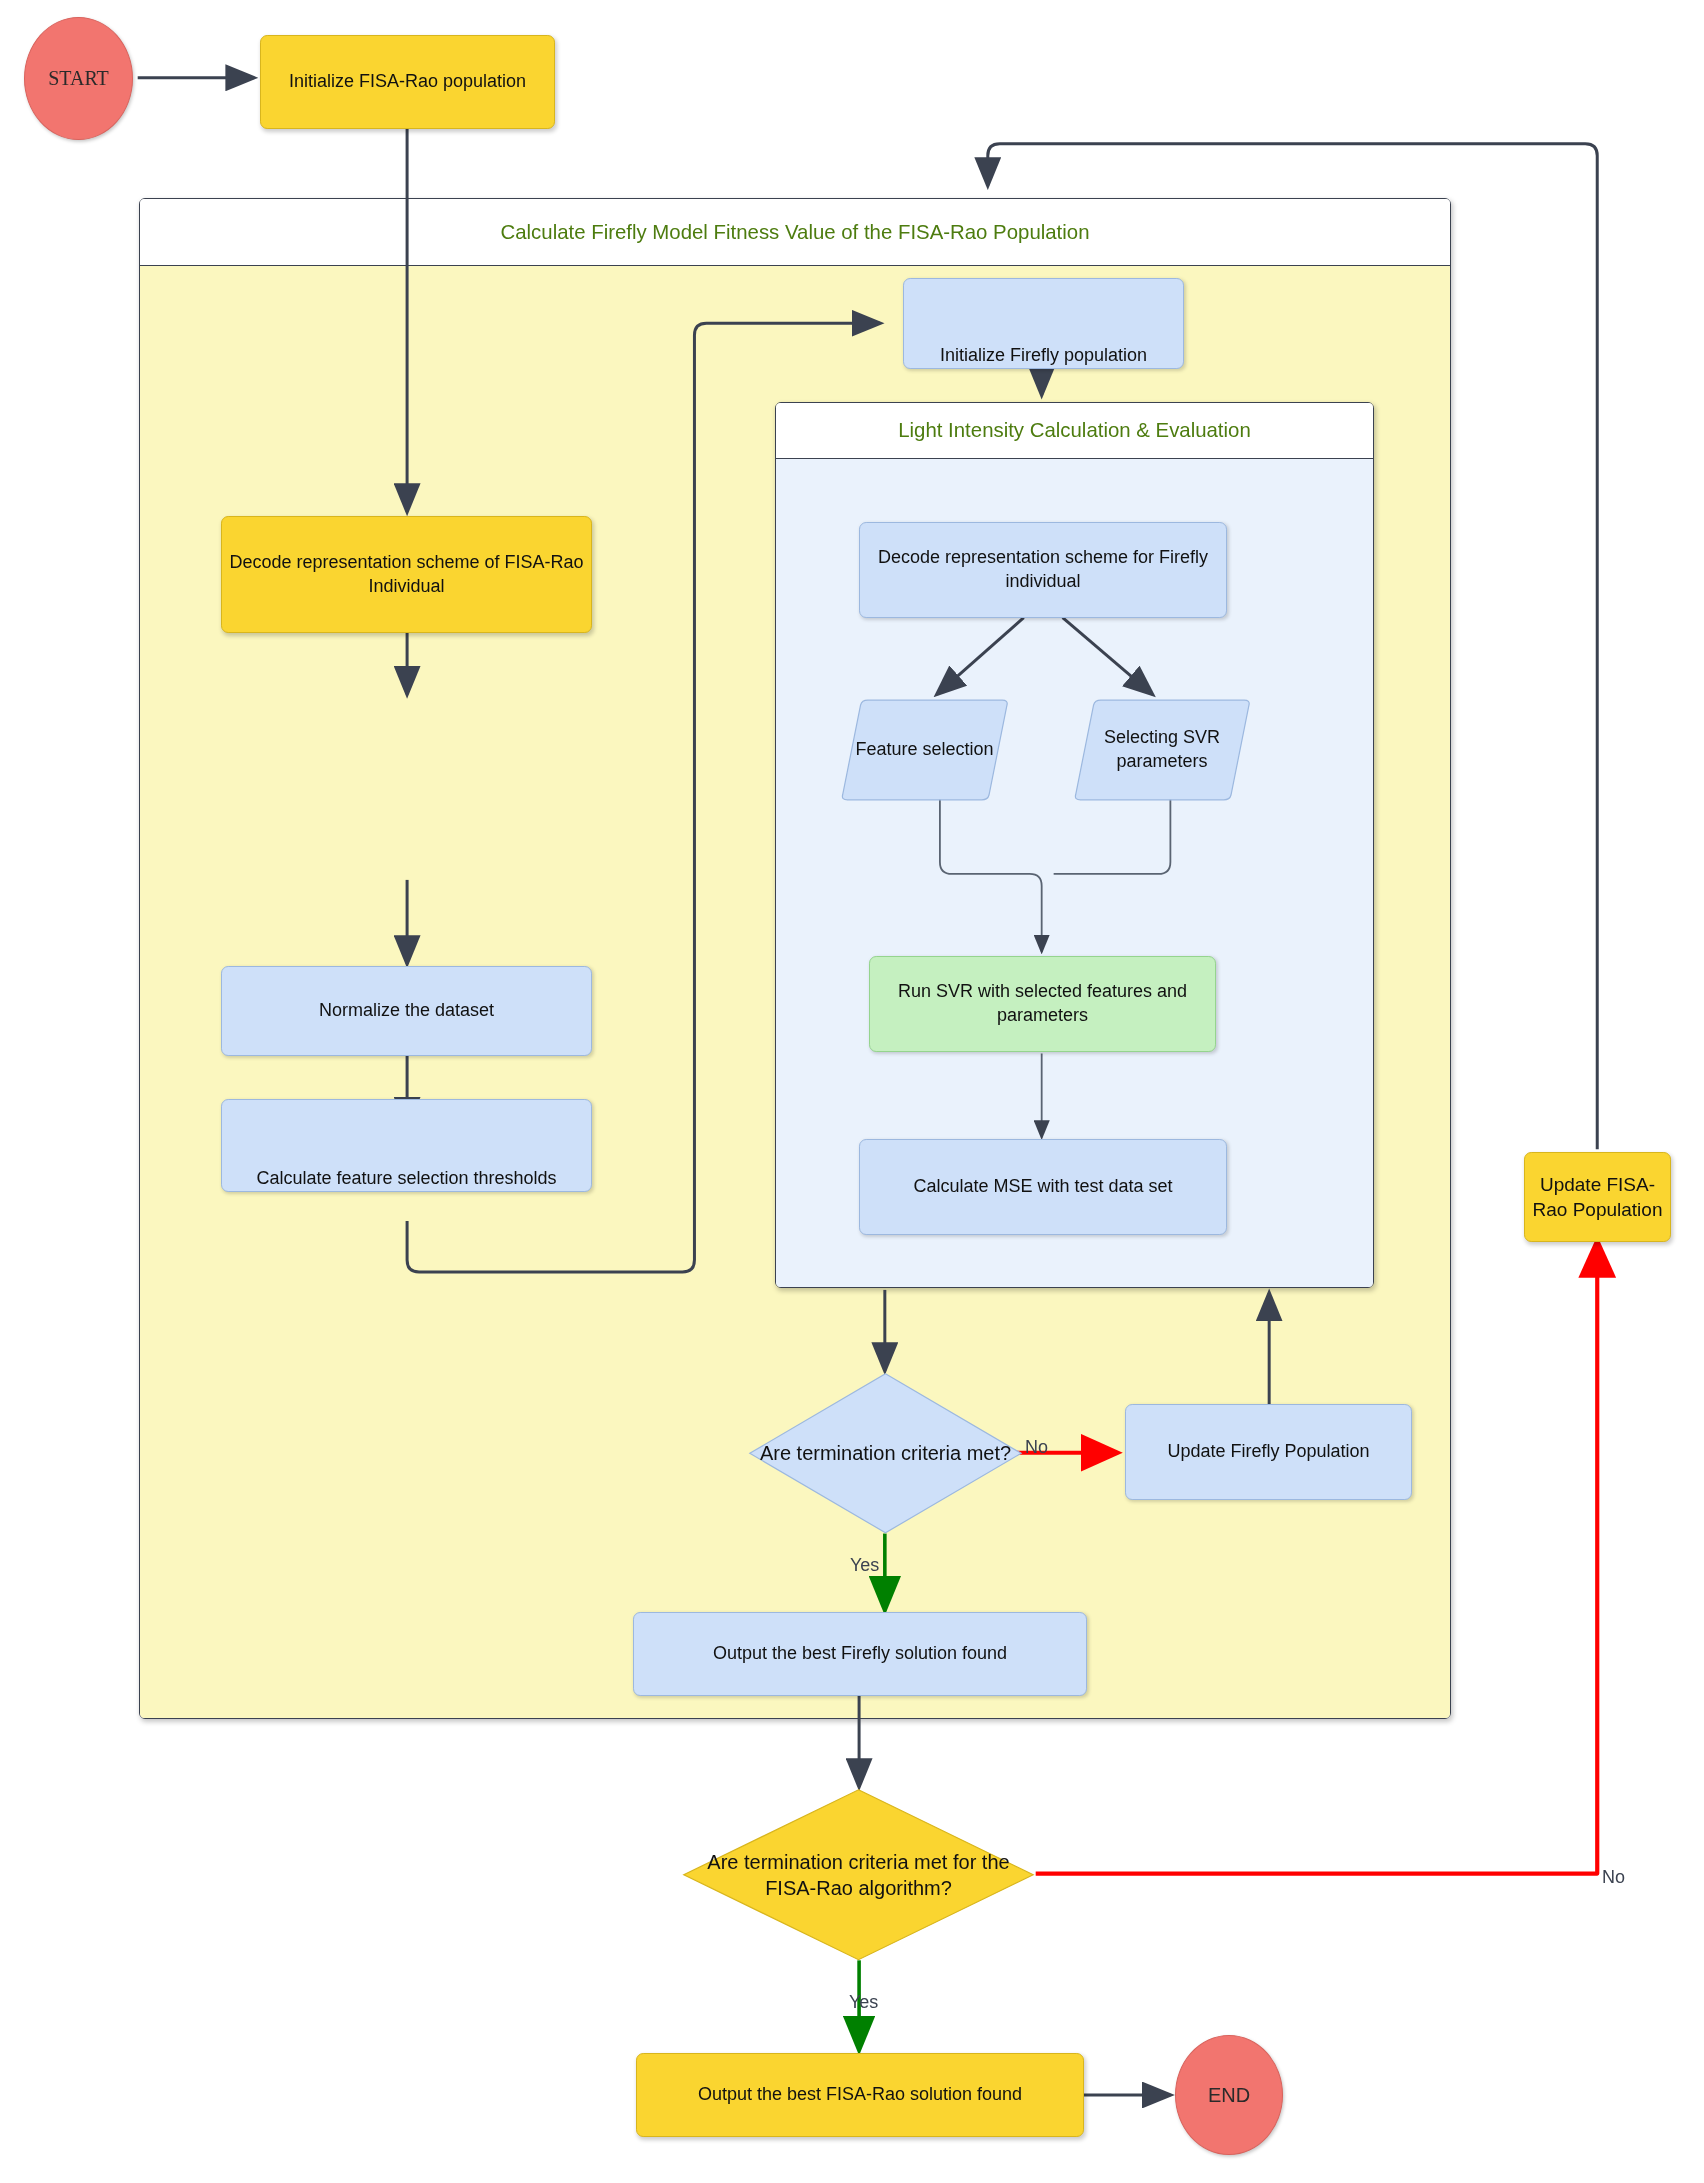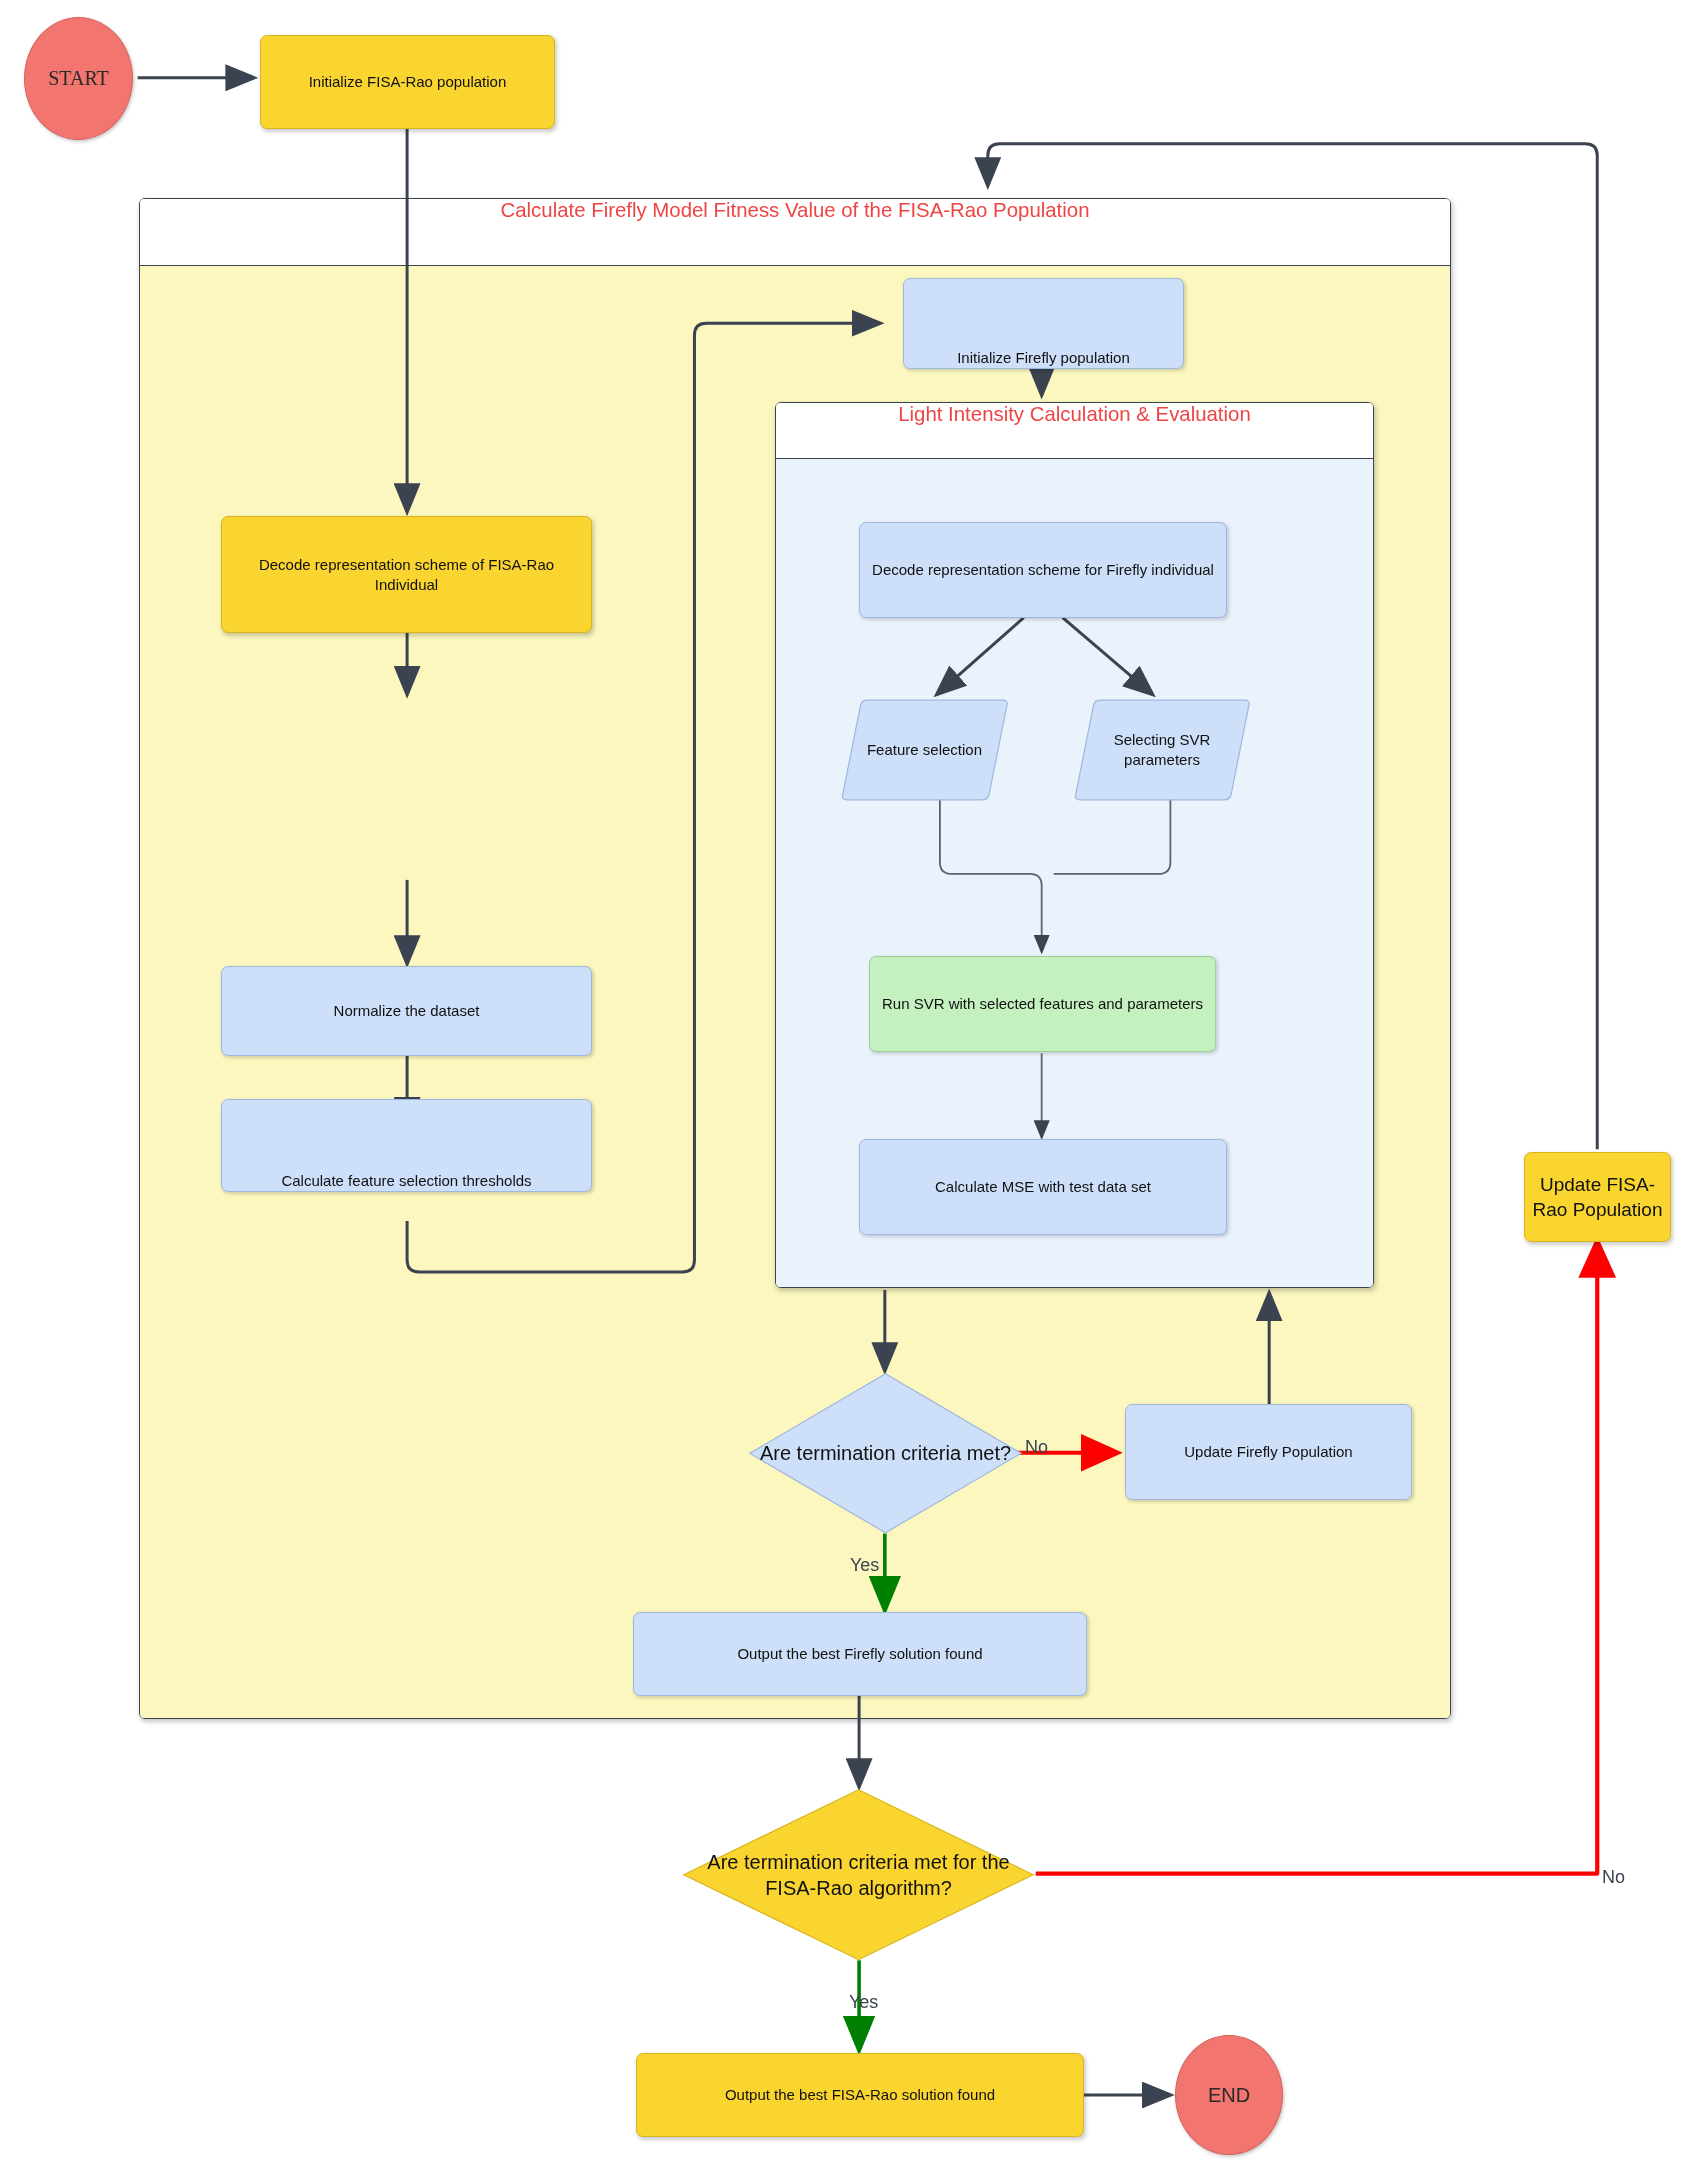--- a/index.html
+++ b/index.html
@@ -2,21 +2,21 @@
 <html style="font-size:9.6px"><head>
 <meta charset="utf-8">
 <style>
   html,body{margin:0;padding:0;background:#ffffff;}
   body{font-family:"Liberation Sans","DejaVu Sans",sans-serif;}
   #stage{position:relative;width:1705px;height:2183px;background:#ffffff;overflow:hidden;}
   svg.layer{position:absolute;left:0;top:0;width:1705px;height:2183px;pointer-events:none;}
 
   .node{position:absolute;box-sizing:border-box;display:flex;align-items:center;
         justify-content:center;text-align:center;color:#111111;line-height:1.32;
-        font-size:15px;}
+        font-size:18px;}
   .node span{display:block;padding:0 6px;}
 
   .term{border-radius:50%;background:#F2756F;border:0.6px solid #d9635d;
         box-shadow:1.2px 1.8px 3.6px rgba(0,0,0,.22);font-size:20px;color:#2a2a2a;}
   .yellow{background:#FAD530;border:0.6px solid #d8b51d;border-radius:7.2px;
           box-shadow:1.8px 2.4px 4.2px rgba(0,0,0,.20);}
   .blue{background:#CEE0F9;border:0.6px solid #9cb8df;border-radius:7.2px;
         box-shadow:1.2px 1.8px 3.6px rgba(0,0,0,.16);}
   .green{background:#C5F0C0;border:0.6px solid #95d48e;border-radius:7.2px;
          box-shadow:1.2px 1.8px 3.6px rgba(0,0,0,.16);}
@@ -28,22 +28,22 @@
 
   
   .diamond{background:transparent;border:0;box-shadow:none;}
   .diamond .skin{position:absolute;inset:0;z-index:0;}
   .diamond span{position:relative;z-index:1;}
 
   
   .group{position:absolute;box-sizing:border-box;border:1.8px solid #3b4250;
          border-radius:6px;box-shadow:1.8px 2.4px 4.8px rgba(0,0,0,.22);}
   .group > .ghead{position:absolute;left:0;right:0;top:0;background:#ffffff;
-         border-bottom:1.8px solid #3b4250;display:flex;align-items:flex-start;
-         justify-content:center;color:#ef4444;font-size:20.4px;
+         border-bottom:1.8px solid #3b4250;display:flex;align-items:center;
+         justify-content:center;color:#4d7c0f;font-size:20.4px;
          border-radius:4.2px 4.2px 0 0;}
   .group > .gbody{position:absolute;left:0;right:0;bottom:0;top:0;
          border-radius:0 0 4.2px 4.2px;}
 
   .edgelabel{position:absolute;font-size:18px;color:#3b4250;background:transparent;
              white-space:nowrap;}
 </style>
 </head>
 <body>
 

